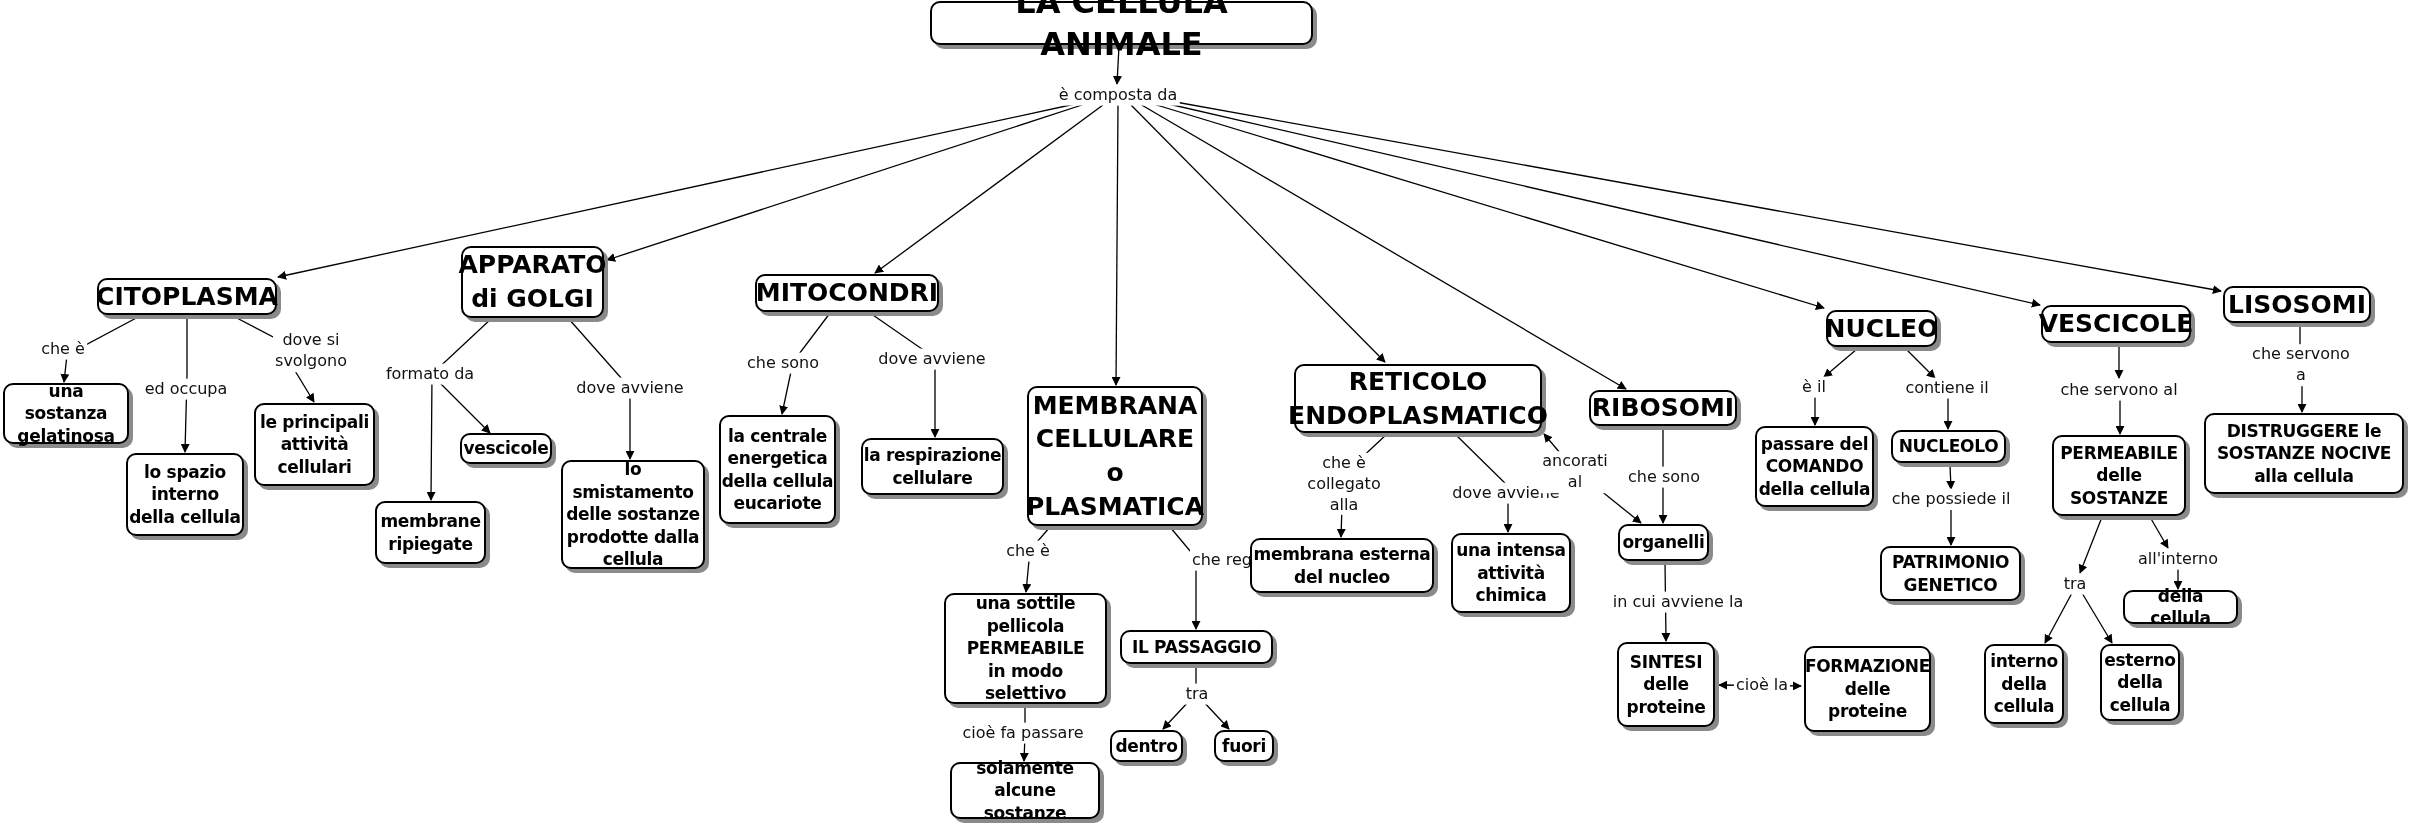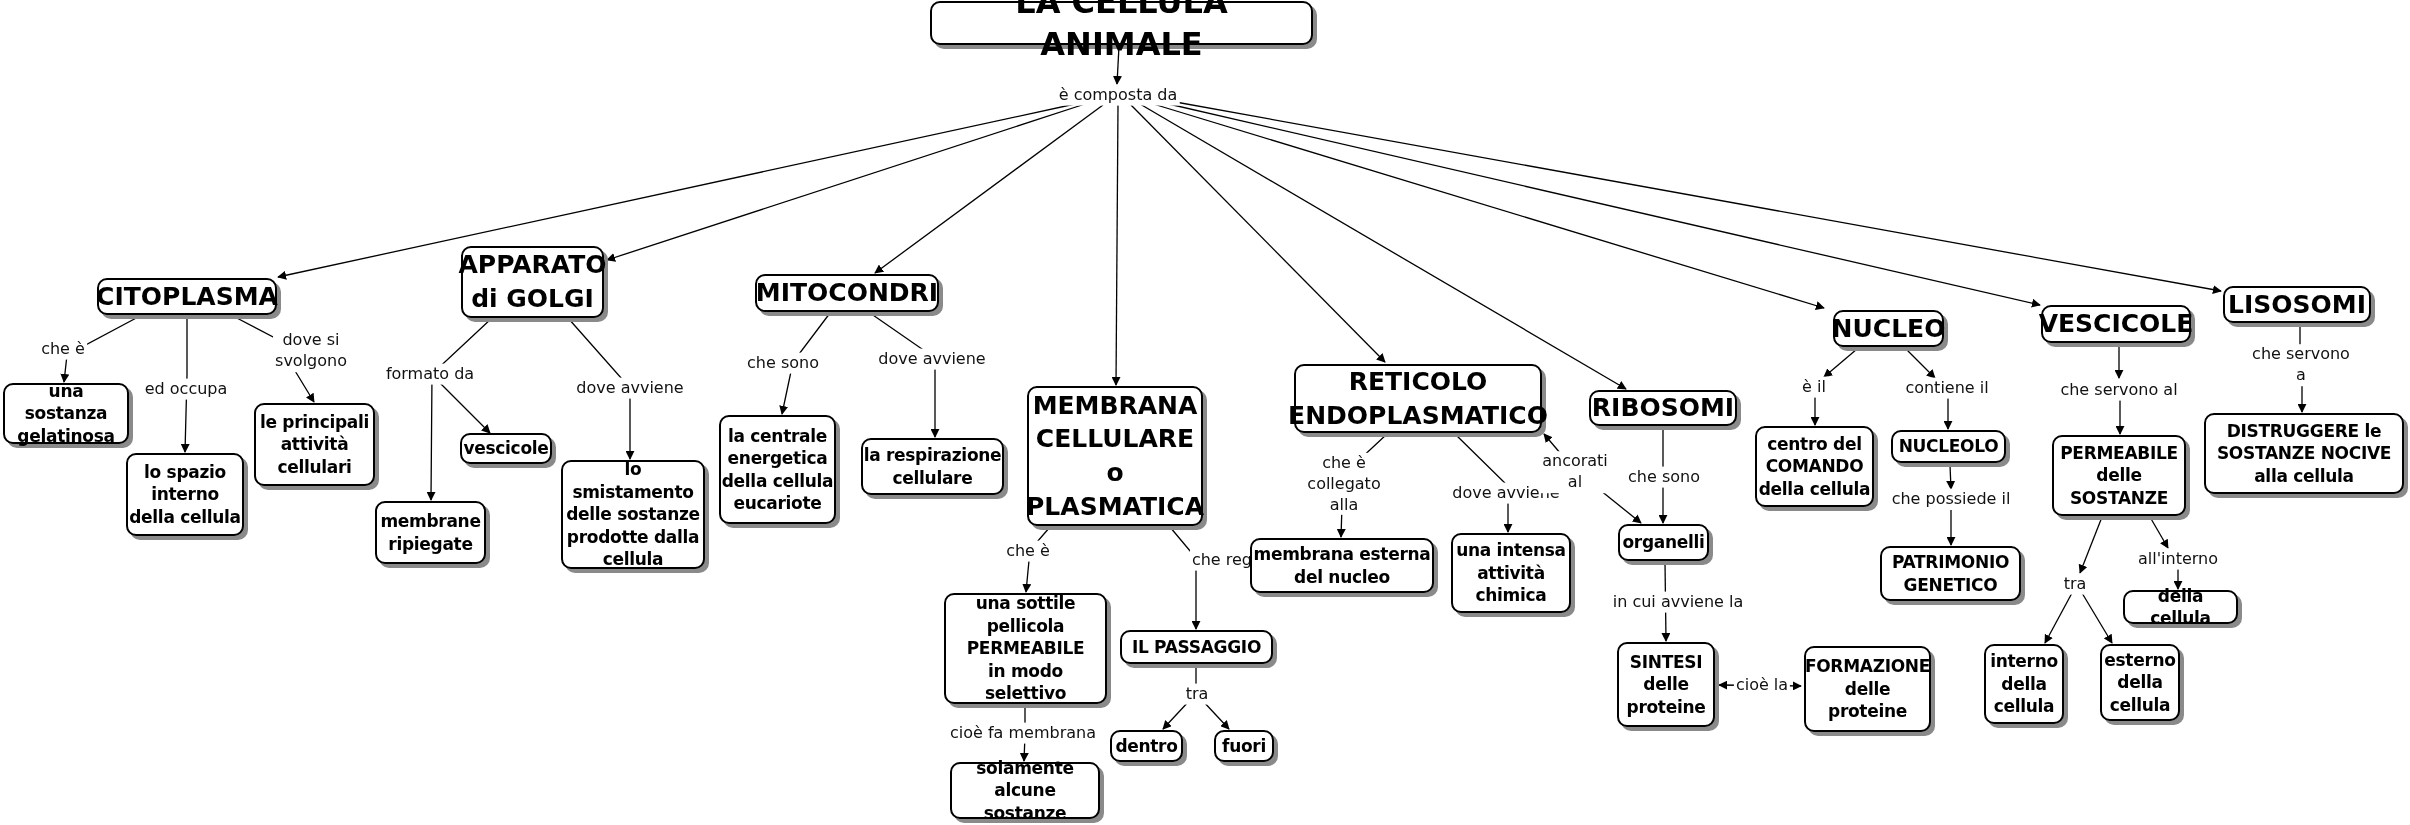--- a/index.html
+++ b/index.html
@@ -94,21 +94,21 @@
 <div class="node big" style="left:461px;top:246px;width:143px;height:72px;">APPARATO
 di GOLGI</div>
 <div class="node big" style="left:755px;top:274px;width:184px;height:38px;">MITOCONDRI</div>
 <div class="node big" style="left:1027px;top:386px;width:176px;height:140px;">MEMBRANA
 CELLULARE
 o
 PLASMATICA</div>
 <div class="node big" style="left:1294px;top:364px;width:248px;height:69px;">RETICOLO
 ENDOPLASMATICO</div>
 <div class="node big" style="left:1589px;top:390px;width:148px;height:36px;">RIBOSOMI</div>
-<div class="node big" style="left:1826px;top:310px;width:111px;height:37px;margin-left:7px;">NUCLEO</div>
+<div class="node big" style="left:1826px;top:310px;width:111px;height:37px;">NUCLEO</div>
 <div class="node big" style="left:2041px;top:305px;width:150px;height:38px;">VESCICOLE</div>
 <div class="node big" style="left:2223px;top:286px;width:148px;height:37px;">LISOSOMI</div>
 
 <div class="lbl" style="left:63px;top:349px;">che è</div>
 <div class="lbl" style="left:186px;top:389px;">ed occupa</div>
 <div class="lbl" style="left:311px;top:351px;">dove si
 svolgono</div>
 <div class="node" style="left:3px;top:383px;width:126px;height:61px;">una sostanza
 gelatinosa</div>
 <div class="node" style="left:126px;top:453px;width:118px;height:83px;">lo spazio
@@ -136,21 +136,21 @@
 eucariote</div>
 <div class="node" style="left:861px;top:438px;width:143px;height:57px;">la respirazione
 cellulare</div>
 
 <div class="lbl" style="left:1028px;top:551px;">che è</div>
 <div class="lbl" style="left:1196px;top:560px;margin-left:38px;">che regola</div>
 <div class="node" style="left:944px;top:593px;width:163px;height:111px;">una sottile
 pellicola
 PERMEABILE
 in modo selettivo</div>
-<div class="lbl" style="left:1023px;top:733px;">cioè fa membrana</div>
+<div class="lbl" style="left:1023px;top:733px;">cioè fa passare</div>
 <div class="node" style="left:950px;top:762px;width:150px;height:57px;">solamente
 alcune sostanze</div>
 <div class="node" style="left:1120px;top:630px;width:153px;height:34px;">IL PASSAGGIO</div>
 <div class="lbl" style="left:1197px;top:694px;">tra</div>
 <div class="node" style="left:1110px;top:730px;width:73px;height:32px;">dentro</div>
 <div class="node" style="left:1214px;top:730px;width:60px;height:32px;">fuori</div>
 
 <div class="lbl" style="left:1344px;top:484px;">che è
 collegato
 alla</div>
@@ -169,21 +169,21 @@
 <div class="node" style="left:1617px;top:642px;width:98px;height:85px;">SINTESI
 delle
 proteine</div>
 <div class="lbl" style="left:1762px;top:685px;">cioè la</div>
 <div class="node" style="left:1804px;top:646px;width:127px;height:86px;">FORMAZIONE
 delle
 proteine</div>
 
 <div class="lbl" style="left:1814px;top:387px;">è il</div>
 <div class="lbl" style="left:1947px;top:388px;">contiene il</div>
-<div class="node" style="left:1755px;top:426px;width:119px;height:81px;">centro del
+<div class="node" style="left:1755px;top:426px;width:119px;height:81px;">passare del
 COMANDO
 della cellula</div>
 <div class="node" style="left:1891px;top:430px;width:115px;height:33px;">NUCLEOLO</div>
 <div class="lbl" style="left:1951px;top:499px;">che possiede il</div>
 <div class="node" style="left:1880px;top:546px;width:141px;height:55px;">PATRIMONIO
 GENETICO</div>
 
 <div class="lbl" style="left:2119px;top:390px;">che servono al</div>
 <div class="node" style="left:2052px;top:435px;width:134px;height:81px;">PERMEABILE
 delle

